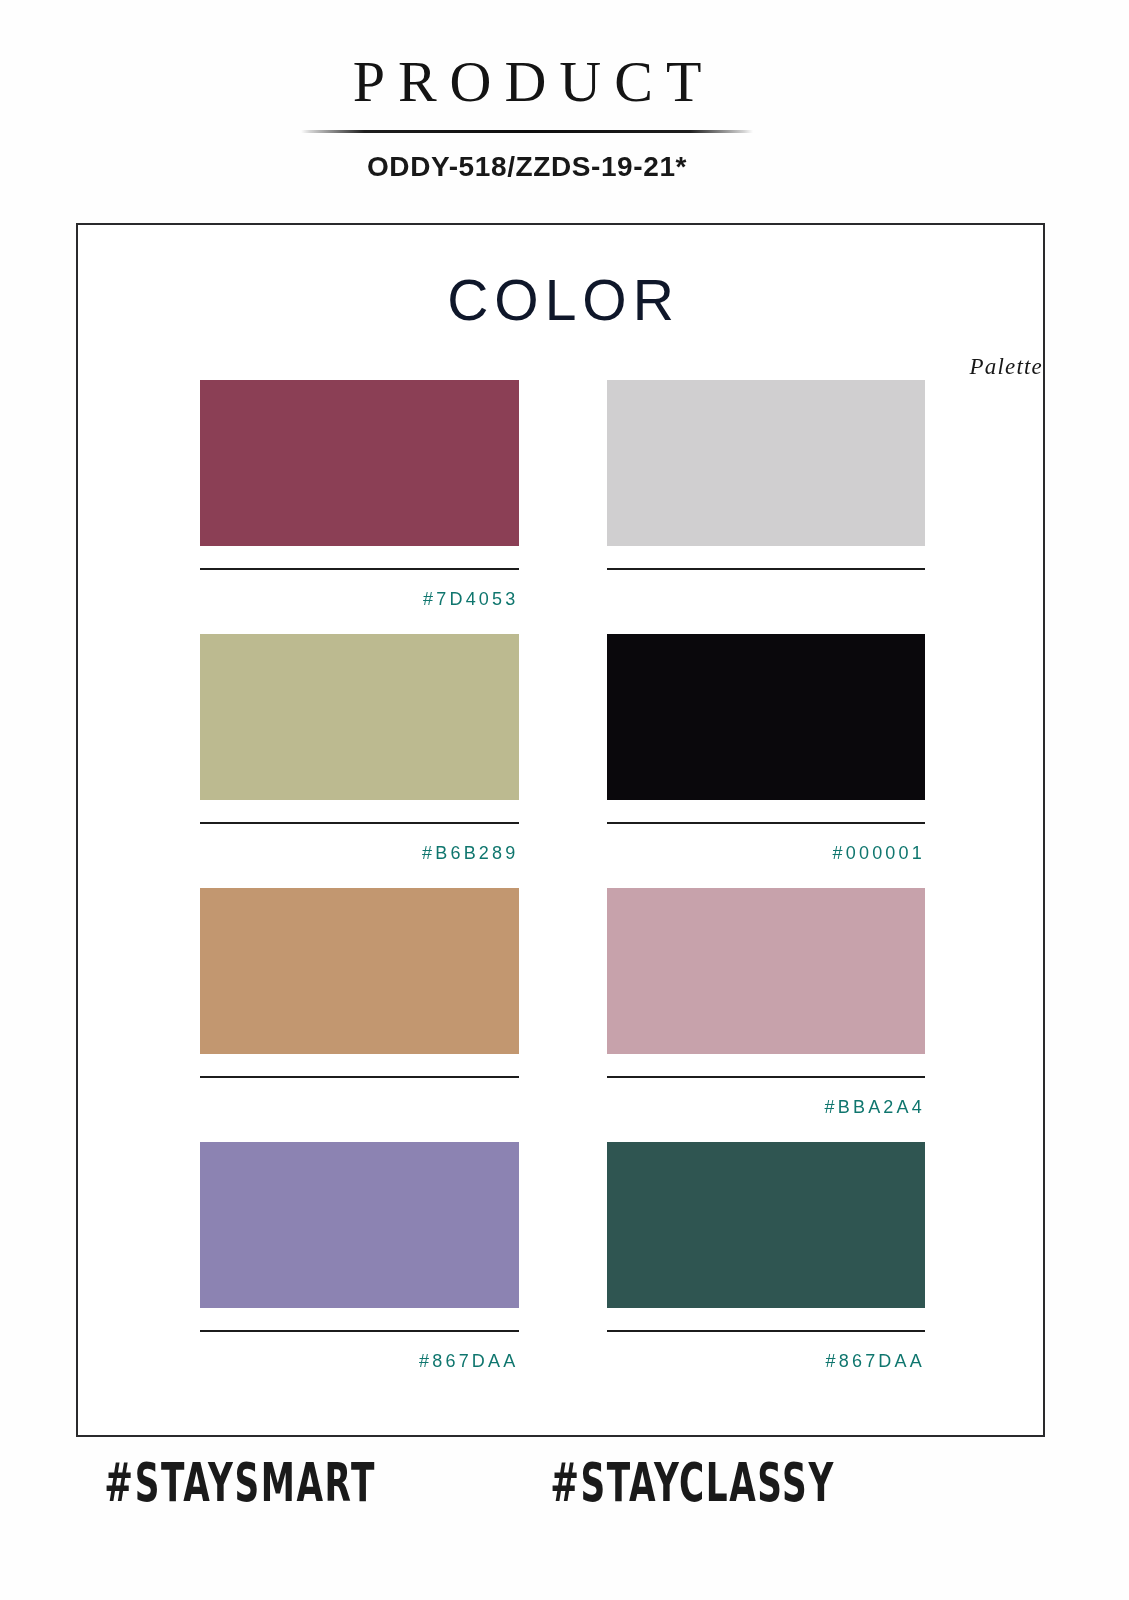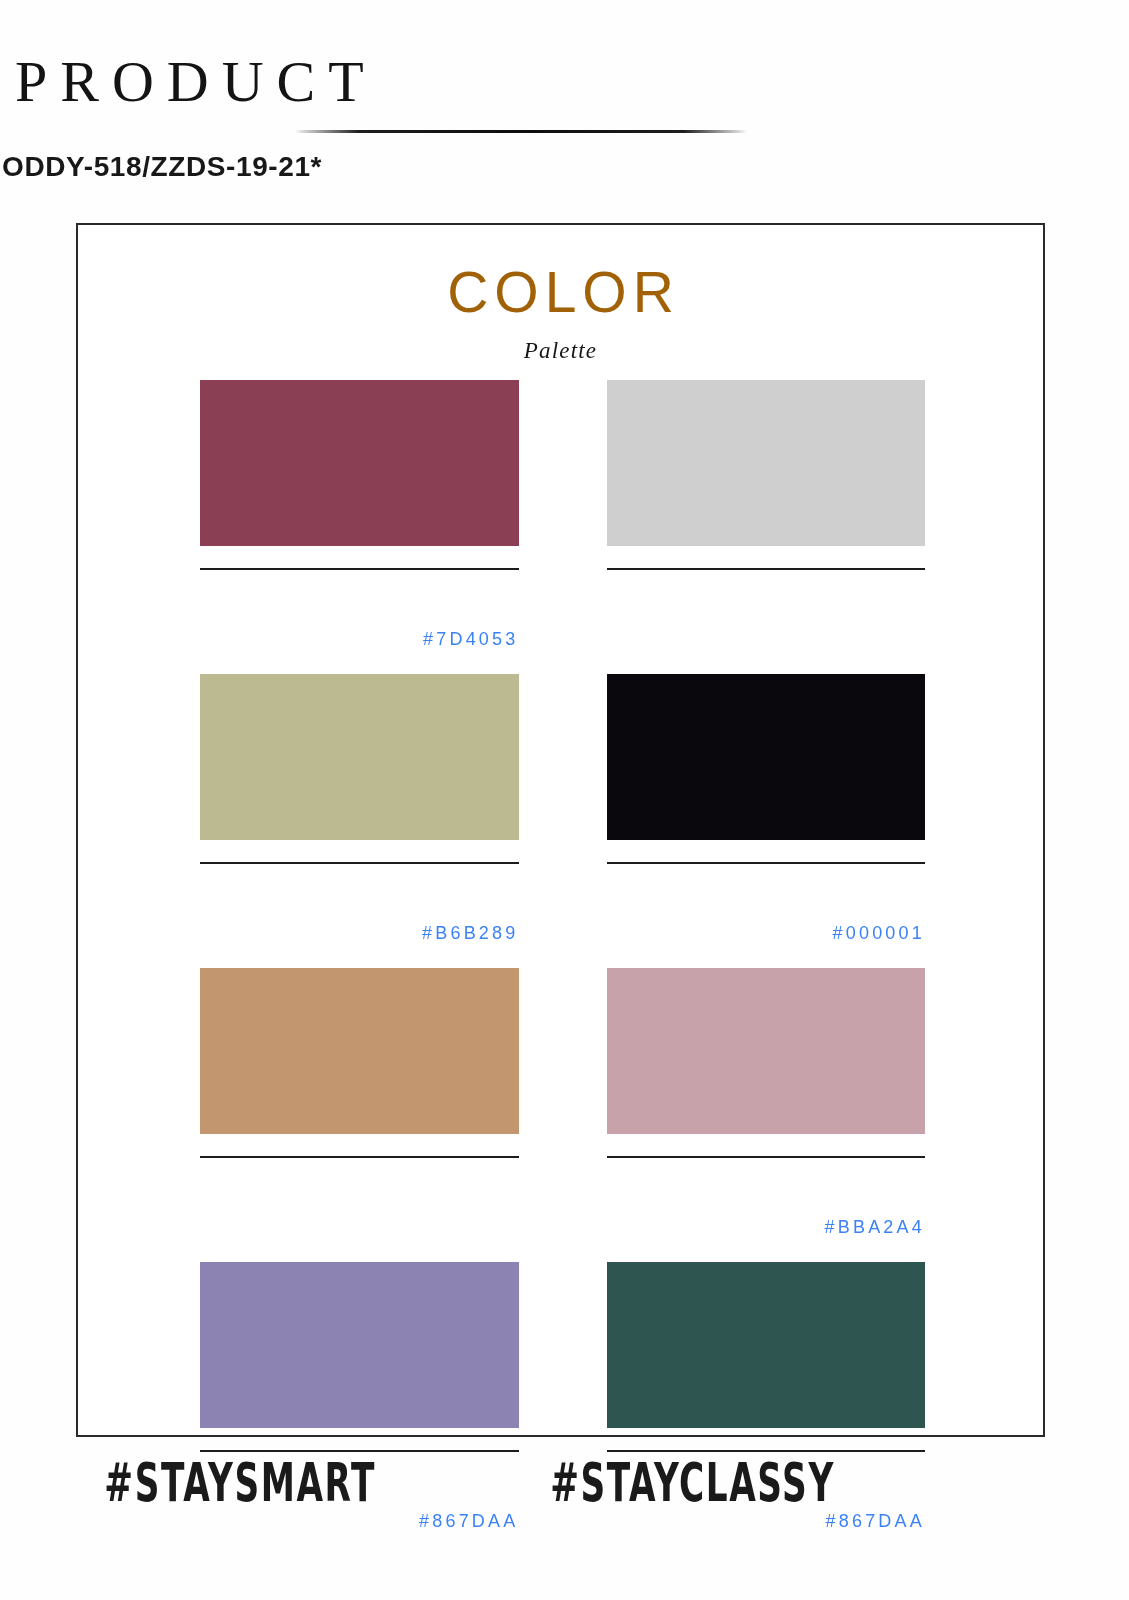--- a/index.html
+++ b/index.html
@@ -20,24 +20,24 @@
     position: relative;
     width: 1129px;
     height: 1600px;
     background: #fefefe;
     box-sizing: border-box;
   }
 
   
   .header {
     position: absolute;
-    left: 2px;
+    left: 8px;
     top: 0;
     width: 1038px;
-    text-align: left;
+    text-align: center;
   }
   .product-title {
     margin: 0;
     padding-top: 52px;
     font-family: "Liberation Serif", "DejaVu Serif", serif;
     font-size: 58px;
     font-weight: 400;
     letter-spacing: 13px;
     text-indent: 13px;
     color: #141414;
@@ -84,38 +84,39 @@
     border: 2px solid #2a2a2c;
     box-sizing: border-box;
     background: #ffffff;
   }
 
   .palette-head {
     text-align: center;
     padding-top: 31px;
   }
   .color-word {
-    margin: 8px;
+    margin: 16px;
     font-family: "Liberation Sans", sans-serif;
     font-size: 57px;
     font-weight: 300;
     letter-spacing: 6px;
     text-indent: 6px;
-    color: #a16207;
+    color: #0f172a;
     line-height: 1.0;
   }
   .palette-word {
     margin: 0;
     padding-top: 9px;
     font-family: "Liberation Serif", "DejaVu Serif", serif;
     font-style: italic;
     font-size: 23px;
     font-weight: 400;
     letter-spacing: 1.2px;
     color: #171717;
+    text-align: right;
   }
 
   
   .grid {
     position: absolute;
     left: 0;
     top: 155px;
     width: 969px;
     display: grid;
     grid-template-columns: 1fr 1fr;
@@ -137,24 +138,23 @@
     background: #1c1c1c;
     margin-top: 22px;
   }
   .chip-label {
     display: block;
     text-align: right;
     font-family: "Liberation Sans", sans-serif;
     font-size: 18px;
     font-weight: 400;
     letter-spacing: 3.2px;
-    color: #3b82f6;
+    color: #0f766e;
     padding-top: 20px;
     line-height: 1;
-    margin-top: 40px;
   }
 
   
   .footer {
     position: absolute;
     left: 0;
     top: 1466px;
     width: 941px;
     display: flex;
     justify-content: center;

